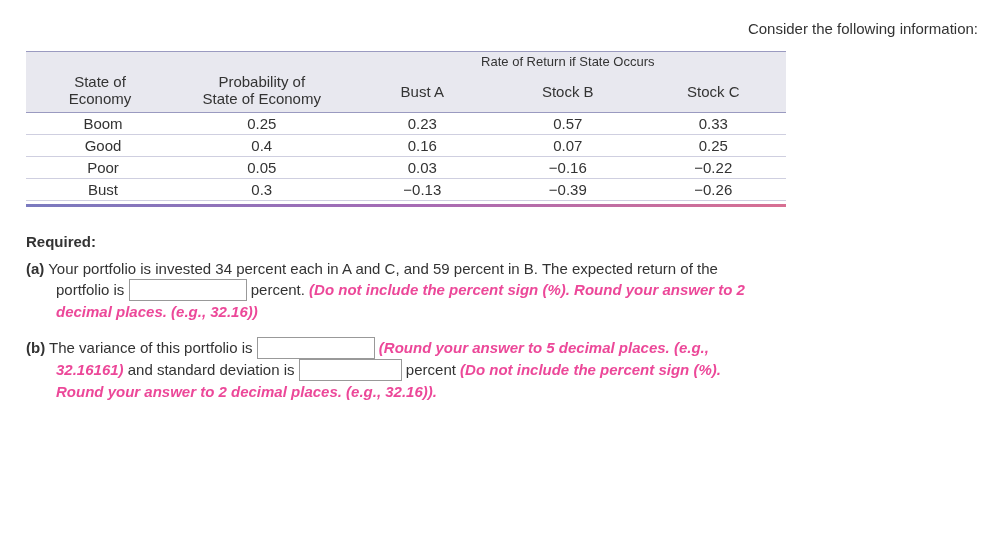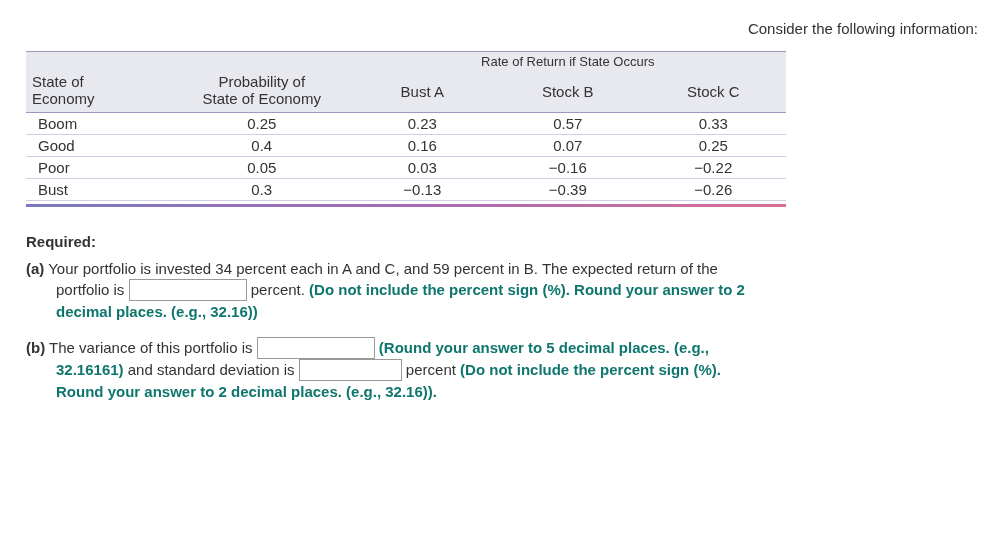--- a/index.html
+++ b/index.html
@@ -37,21 +37,21 @@
     border-bottom: 1.5px solid #9a9ac0;
   }
   .header-row .twoline {
     line-height: 1.15;
     padding: 2px 6px 4px;
   }
   .data-row td {
     border-bottom: 1px solid #cfcfe0;
   }
   .first-col {
-    text-align: left;
+    text-align: center;
     padding-left: 12px;
     width: 135px;
   }
   .prob-col { width: 170px; }
   .stock-col { width: 140px; }
   .table-wrap {
     border-bottom: 3px solid;
     border-image: linear-gradient(to right, #7a7abf, #a56bb5, #d86f92) 1;
     padding-bottom: 3px;
     width: 760px;
@@ -63,22 +63,23 @@
   }
   .part {
     margin-bottom: 2px;
     line-height: 1.45;
     max-width: 930px;
   }
   .part-label {
     font-weight: bold;
   }
   .red {
-    color: #0f766e;
+    color: #ec4899;
     font-weight: bold;
+    font-style: italic;
   }
   input.answer {
     border: 1px solid #999;
     height: 18px;
     font-size: 14px;
     vertical-align: baseline;
     padding: 1px 3px;
   }
   .w-med { width: 110px; }
   .w-sm { width: 95px; }

